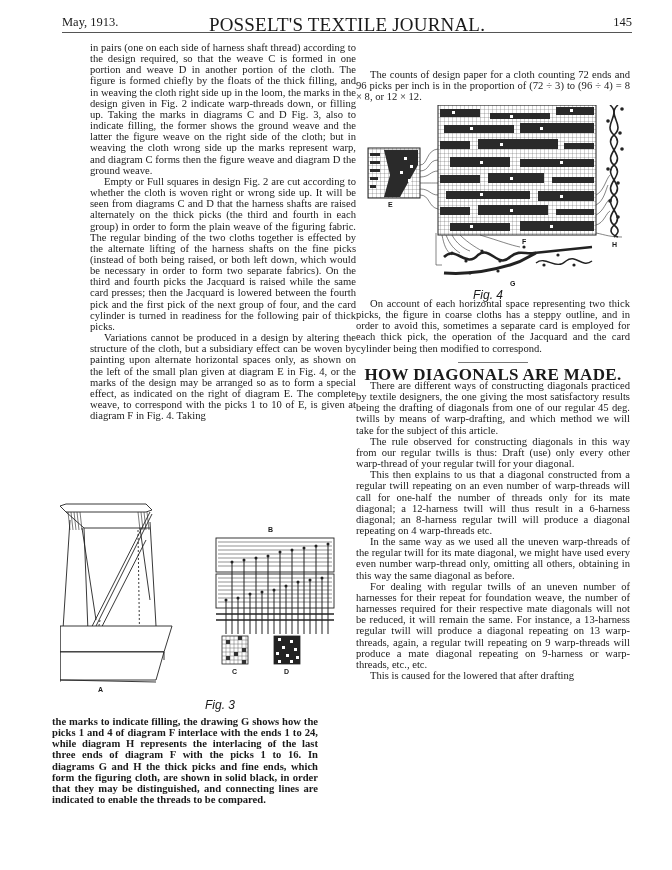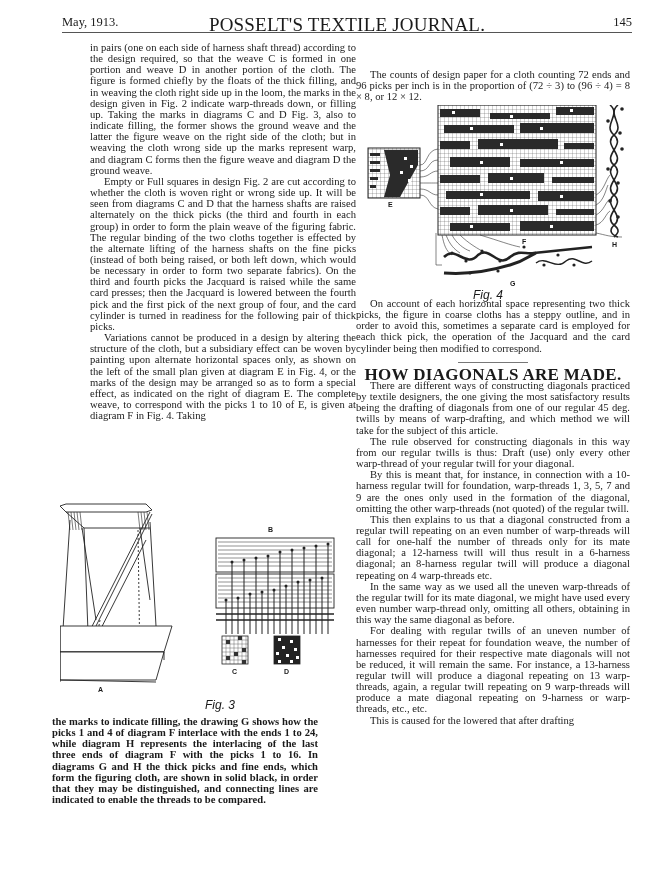--- a/index.html
+++ b/index.html
@@ -321,18 +321,17 @@
   <span class="lbl" style="left:150px; top:175px;">G</span>
 </div>
 <div class="caption" style="left:473px; top:288px;">Fig. 4</div>
 
 <div class="col col-right-mid">
   <p>On account of each horizontal space representing two thick picks, the figure in coarse cloths has a steppy outline, and in order to avoid this, sometimes a separate card is employed for each thick pick, the operation of the Jacquard and the card cylinder being then modified to correspond.</p>
   <div class="sep"></div>
   <p class="heading">HOW DIAGONALS ARE MADE.</p>
   <p>There are different ways of constructing diagonals practiced by textile designers, the one giving the most satisfactory results being the drafting of diagonals from one of our regular 45 deg. twills by means of warp-drafting, and which method we will take for the subject of this article.</p>
   <p>The rule observed for constructing diagonals in this way from our regular twills is thus:  Draft (use) only every other warp-thread of your regular twill for your diagonal.</p>
-  <p>By this is meant that, for instance, in connection with a 10-harness regular twill for foundation, warp-threads 1, 3, 5, 7 and 9 are the ones only used in the formation of the diagonal, omitting the other warp-threads (not quoted) of the regular twill.</p>
   <p>This then explains to us that a diagonal constructed from a regular twill repeating on an even number of warp-threads will call for one-half the number of threads only for its mate diagonal; a 12-harness twill will thus result in a 6-harness diagonal; an 8-harness regular twill will produce a diagonal repeating on 4 warp-threads etc.</p>
   <p>In the same way as we used all the uneven warp-threads of the regular twill for its mate diagonal, we might have used every even number warp-thread only, omitting all others, obtaining in this way the same diagonal as before.</p>
   <p>For dealing with regular twills of an uneven number of harnesses for their repeat for foundation weave, the number of harnesses required for their respective mate diagonals will not be reduced, it will remain the same.  For instance, a 13-harness regular twill will produce a diagonal repeating on 13 warp-threads, again, a regular twill repeating on 9 warp-threads will produce a mate diagonal repeating on 9-harness or warp-threads, etc., etc.</p>
   <p>This is caused for the lowered that after drafting</p>
 </div>
 
 </body></html>

